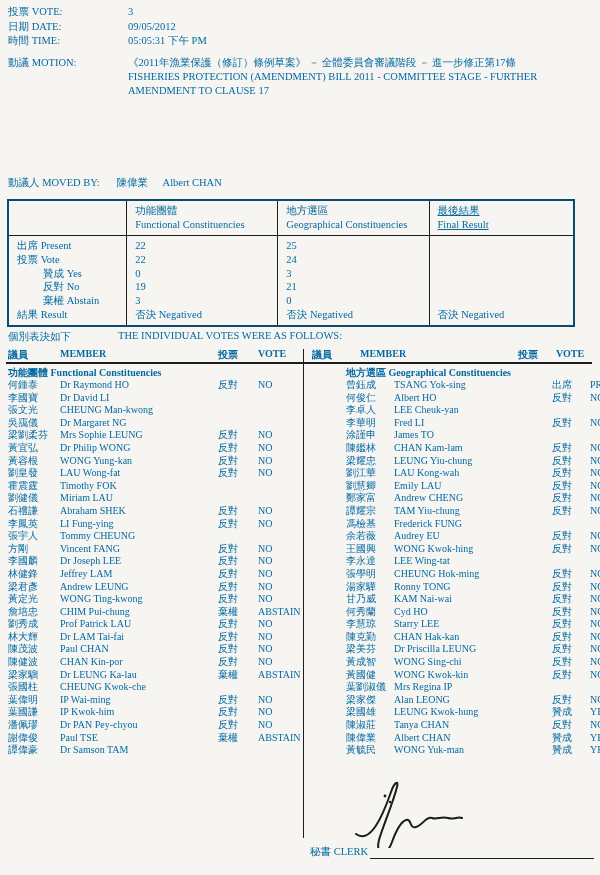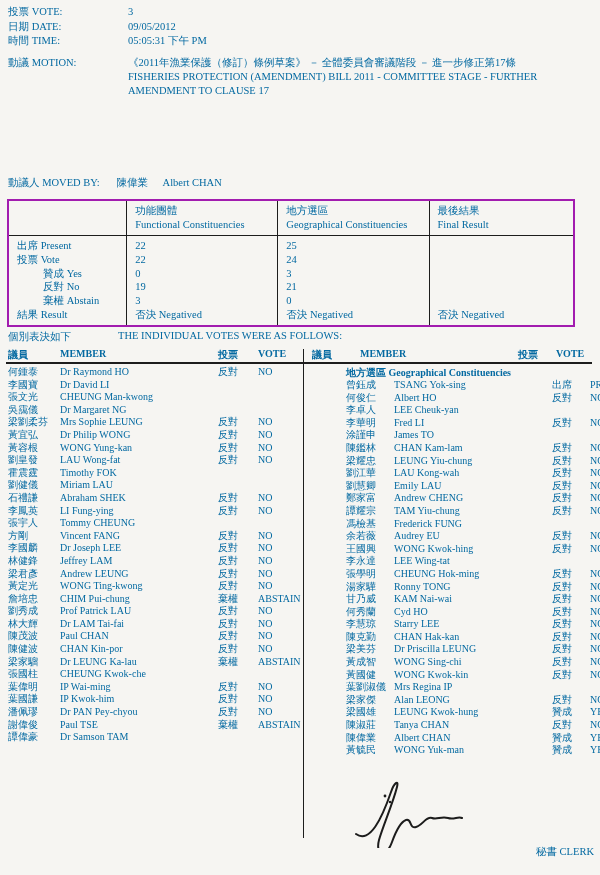--- a/index.html
+++ b/index.html
@@ -27,25 +27,25 @@
   
   .sum-table {
     position:absolute; left:7px; top:199px; width:568px;
     border-collapse:collapse; font-size:10.5px;
   }
   .sum-table th, .sum-table td {
     border:1.5px solid #1d1d1d;
     vertical-align:top; text-align:left; font-weight:normal;
     padding:3px 6px 3px 8px;
   }
-  .sum-table { border:2px solid #a21caf; }
+  .sum-table { border:2px solid #0c4a6e; }
   .col-rowlabel { width:121px; }
   .col-fc { width:159px; }
   .col-gc { width:159px;margin-top:19px; }
-  .col-final { width:152px; }
+  .col-final { width:152px;text-decoration:underline; }
   .sum-head-line { line-height:14px; }
   .sum-line { height:13.8px; line-height:13.8px; white-space:nowrap; }
   .sum-line.indent { padding-left:26px; }
   
   .indiv-title { position:absolute; left:8px; top:330px; font-size:10.5px; }
   .indiv-title .t-en { position:absolute; left:110px; top:0; white-space:nowrap; }
   .votes-header-left, .votes-header-right, .member-row {
     display:grid; font-size:10px; white-space:nowrap;
   }
   .votes-header-left, .member-grid-left .member-row { grid-template-columns:52px 158px 40px 1fr; }
@@ -54,21 +54,21 @@
   .votes-header-right { position:absolute; left:312px; top:348px; width:282px; font-weight:bold; }
   .header-rule { position:absolute; left:6px; top:362px; width:586px; border-top:2px solid #1d1d1d; }
   .col-divider { position:absolute; left:303px; top:349px; height:489px; border-left:1.5px solid #1d1d1d; }
   .member-col { position:absolute; top:366px; }
   .member-col.left { left:8px; width:292px; }
   .member-col.right { left:312px; width:282px;margin-left:34px; }
   .section-title { font-size:10px; font-weight:bold; height:13px; line-height:13px; white-space:nowrap; }
   .member-row { height:12.6px; line-height:12.6px; }
   
   .signature { position:absolute; left:338px; top:776px; }
-  .clerk { position:absolute; left:310px; top:845px; width:284px; display:flex; align-items:flex-end; font-size:10.5px;flex-direction:column; }
+  .clerk { position:absolute; left:310px; top:845px; width:284px; display:flex; align-items:flex-end; font-size:10.5px; }
   .clerk-line { flex:1; border-bottom:1.5px solid #1d1d1d; height:12px; margin-left:2px; }
 </style>
 </head>
 <body>
 
 <div class="page">
 
   <div class="meta">
     <div class="meta-row">
       <span class="meta-label">投票 VOTE:</span>
@@ -166,20 +166,21 @@
   <div class="votes-header-right">
     <span>議員</span>
     <span>MEMBER</span>
     <span>投票</span>
     <span>VOTE</span>
   </div>
   <div class="header-rule"></div>
   <div class="col-divider"></div>
 
   <div class="member-col left member-grid-left">
+    <div class="section-title">功能團體 Functional Constituencies</div>
     <div id="fc-list">
         <div class="member-row">
           <span>何鍾泰</span>
           <span>Dr Raymond HO</span>
           <span>反對</span>
           <span>NO</span>
         </div>
         <div class="member-row">
           <span>李國寶</span>
           <span>Dr David LI</span>

